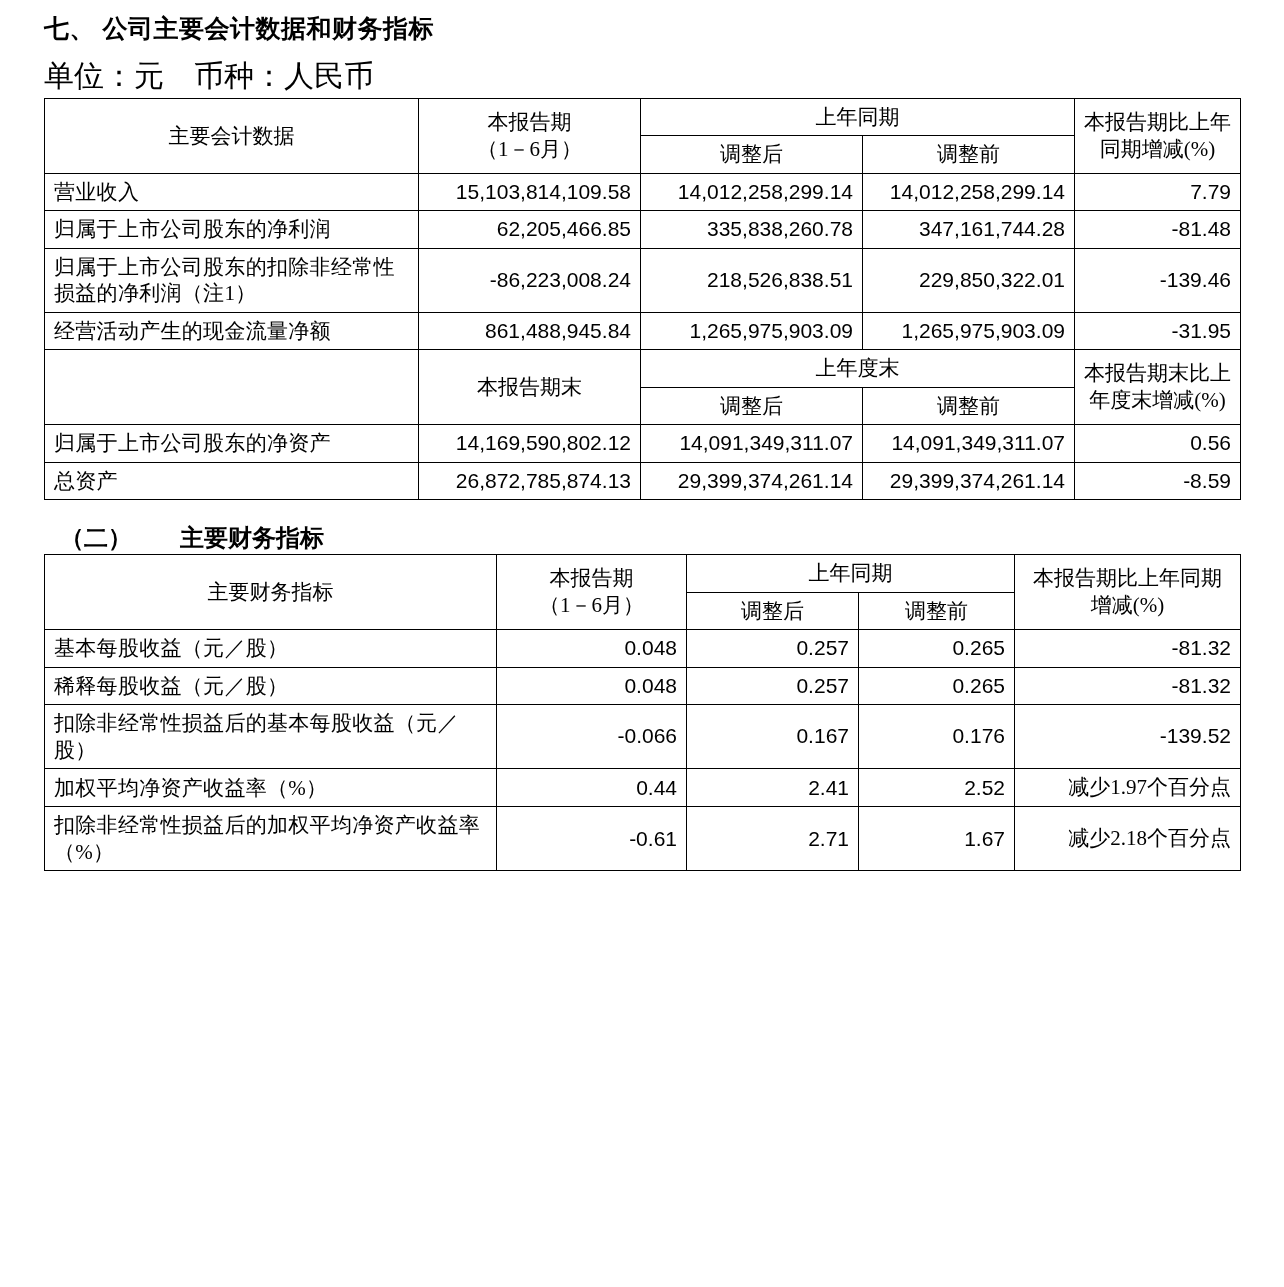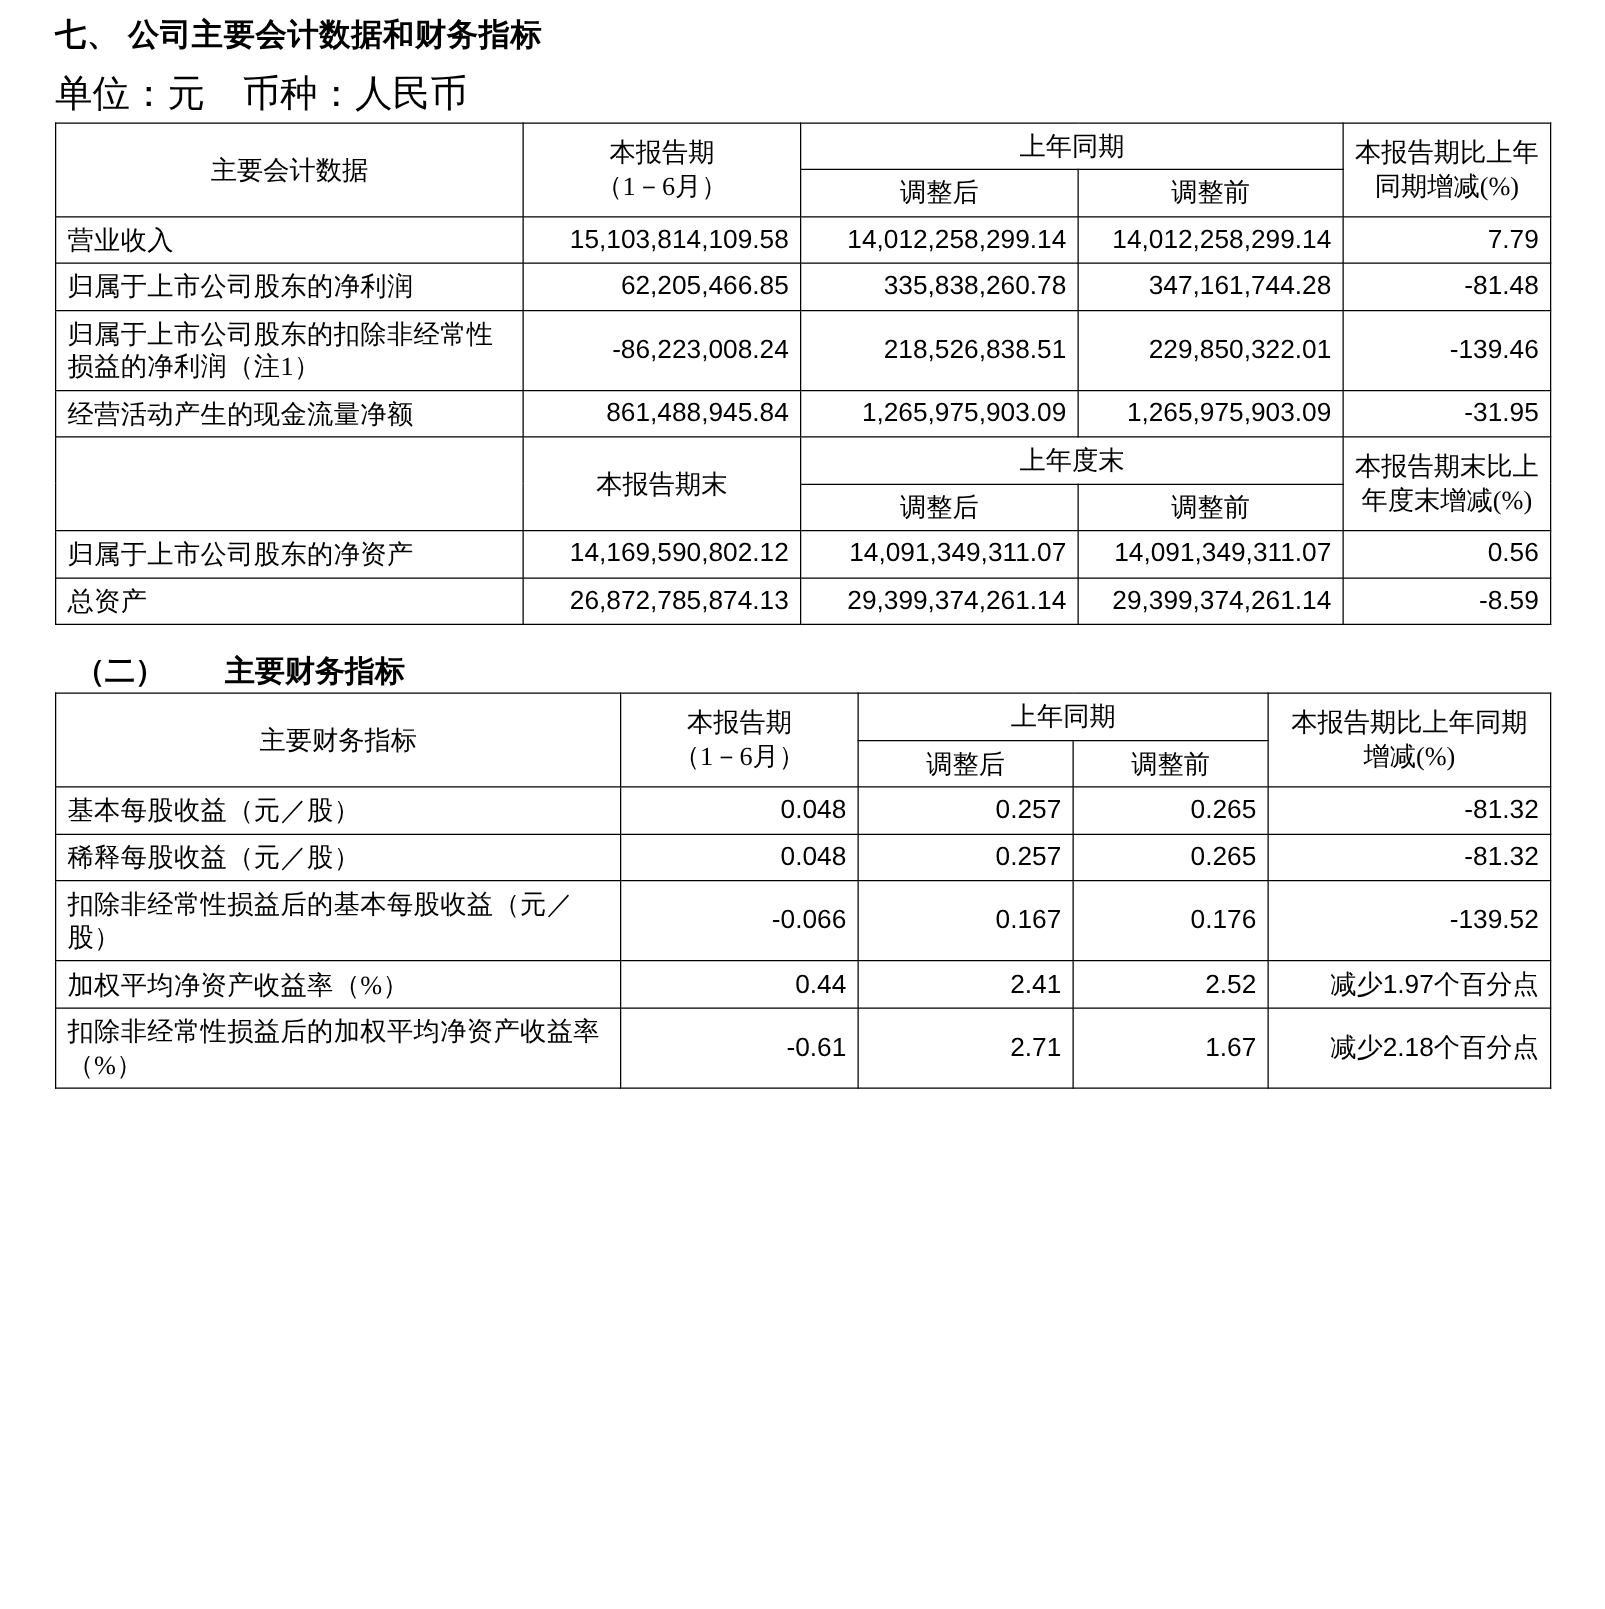--- a/index.html
+++ b/index.html
@@ -70,21 +70,21 @@
   .rgt  { text-align: right; }
 
   .label-cell { text-align: left; letter-spacing: 0.3px; }
   .num { font-family: "Liberation Sans", "DejaVu Sans", sans-serif; font-size: 21px; }
   .hdr { text-align: center; }
   .hdr-two { line-height: 1.3; text-align: center; }
   .empty-cell { }
 
   .pct-note {
     text-align: right;
-    font-family: Liberation Sans, sans-serif;
+    font-family: Liberation Serif, serif;
     line-height: 1.3;
   }
 
   .h-sub2 {
     font-family: "Liberation Sans", "DejaVu Sans", sans-serif;
     font-weight: bold;
     font-size: 24px;
     margin: 0;
     padding-top: 22px;
     padding-left: 16px;

